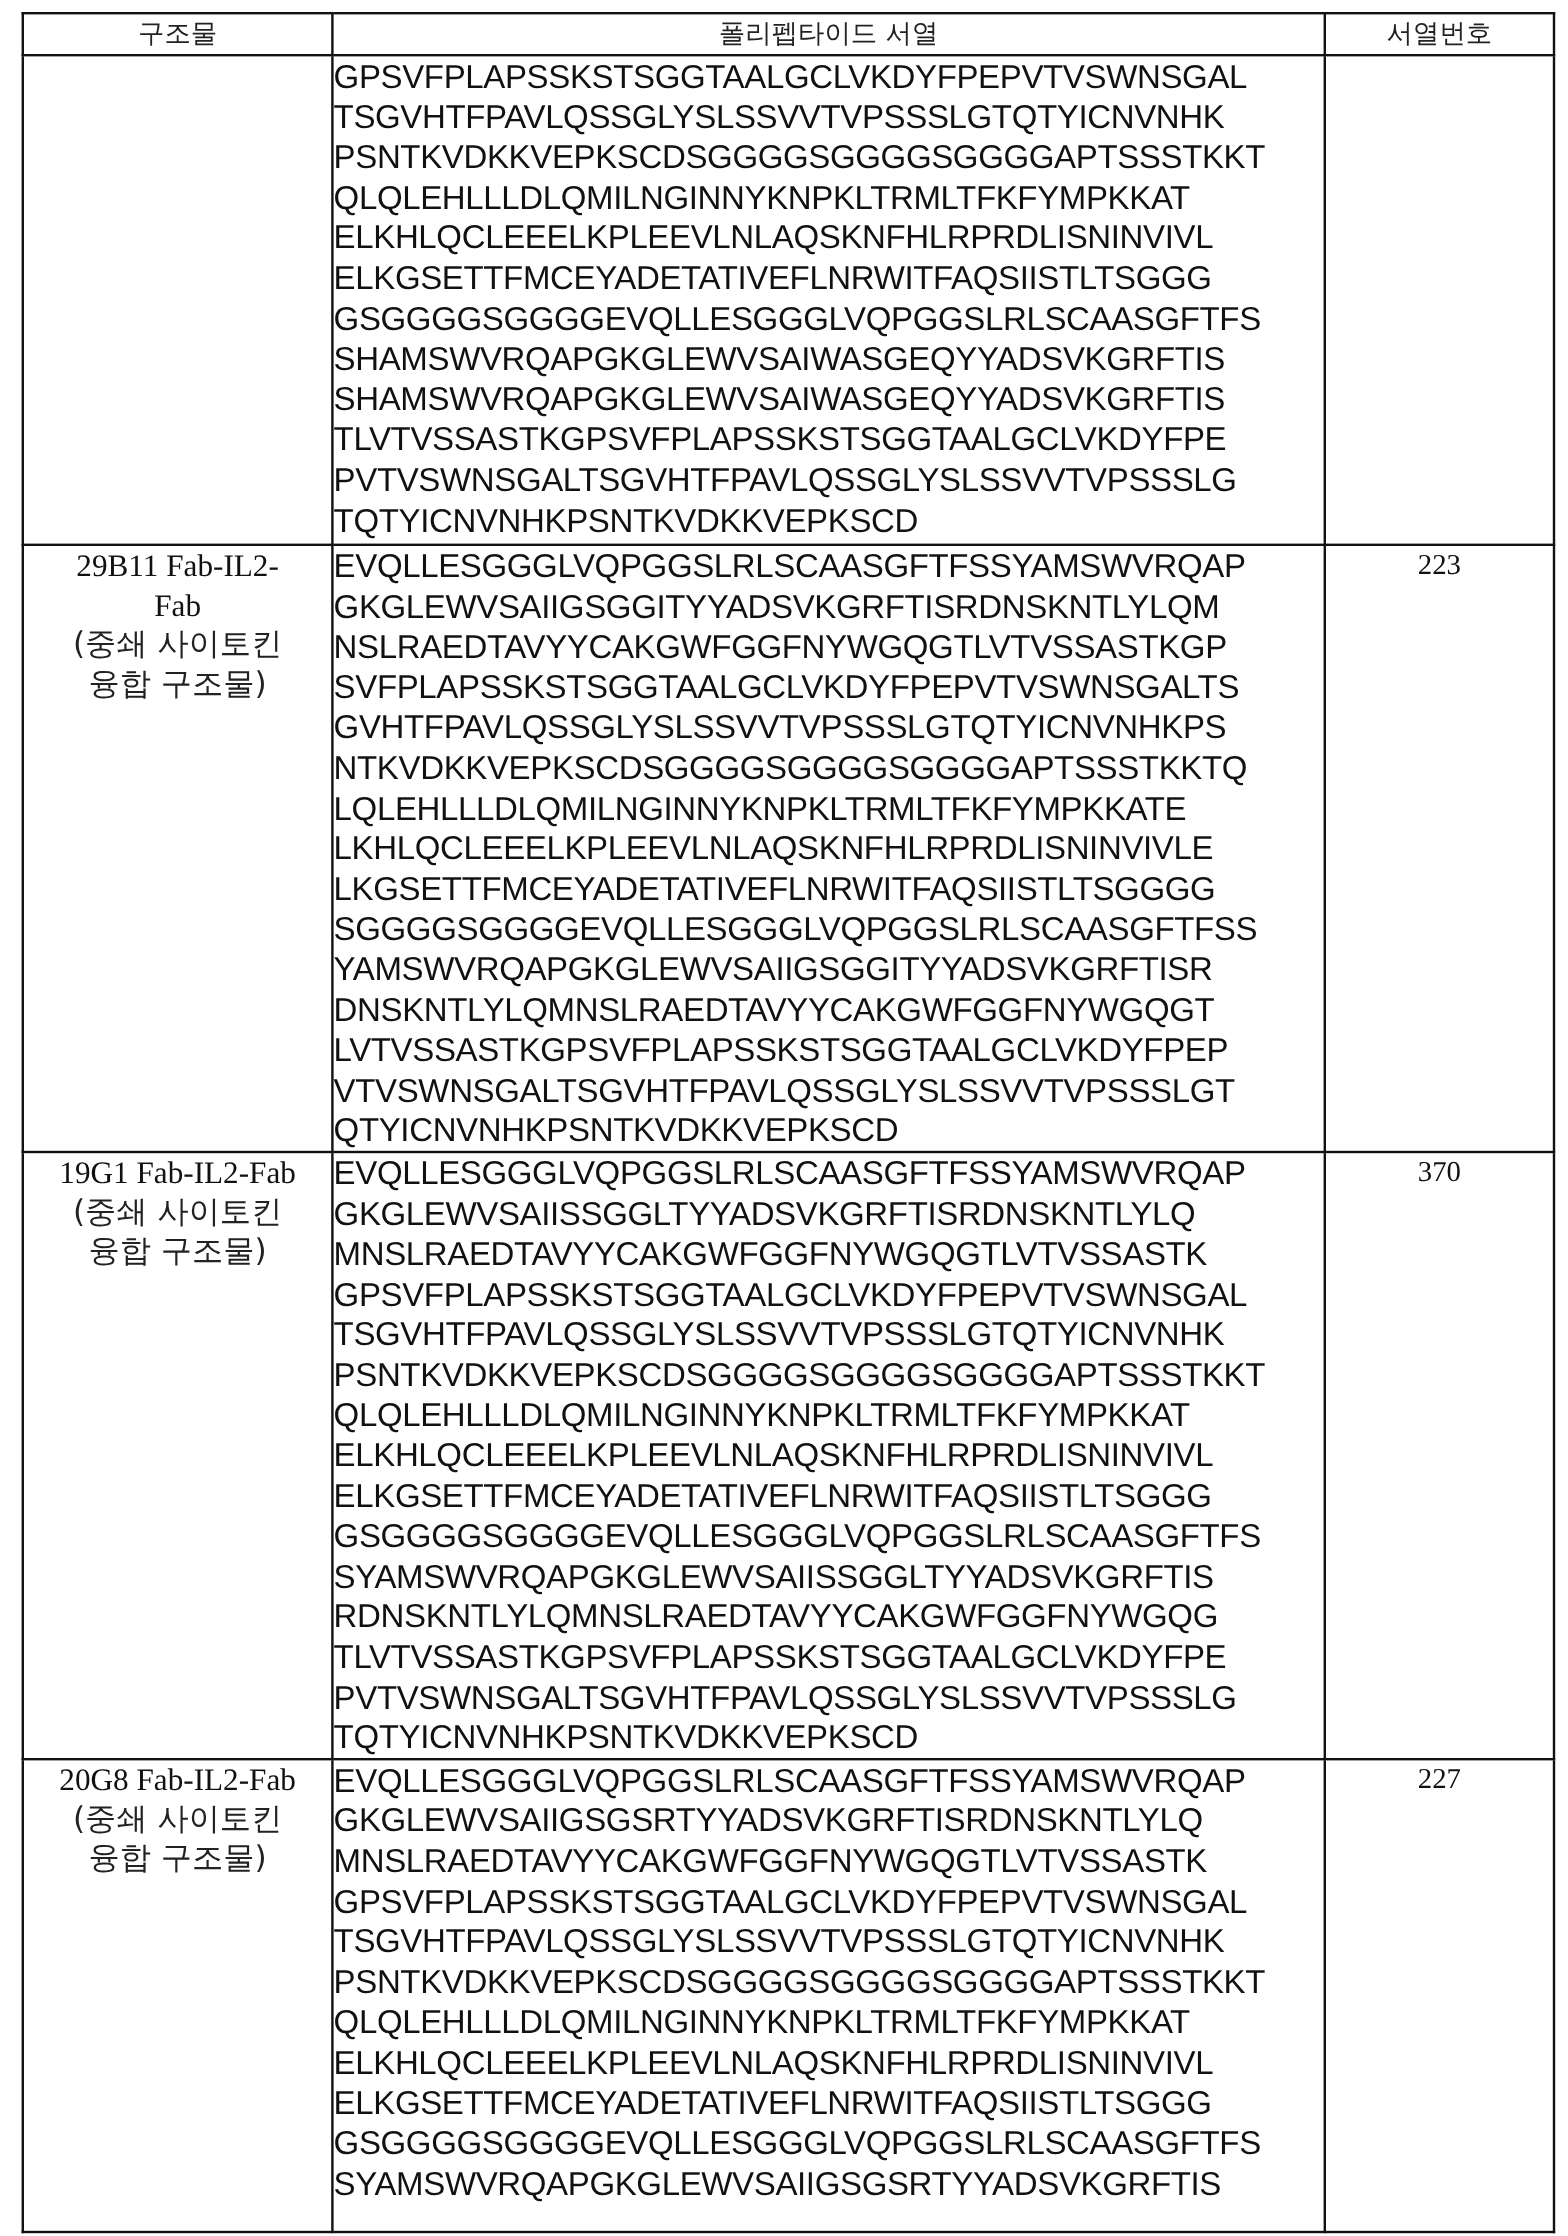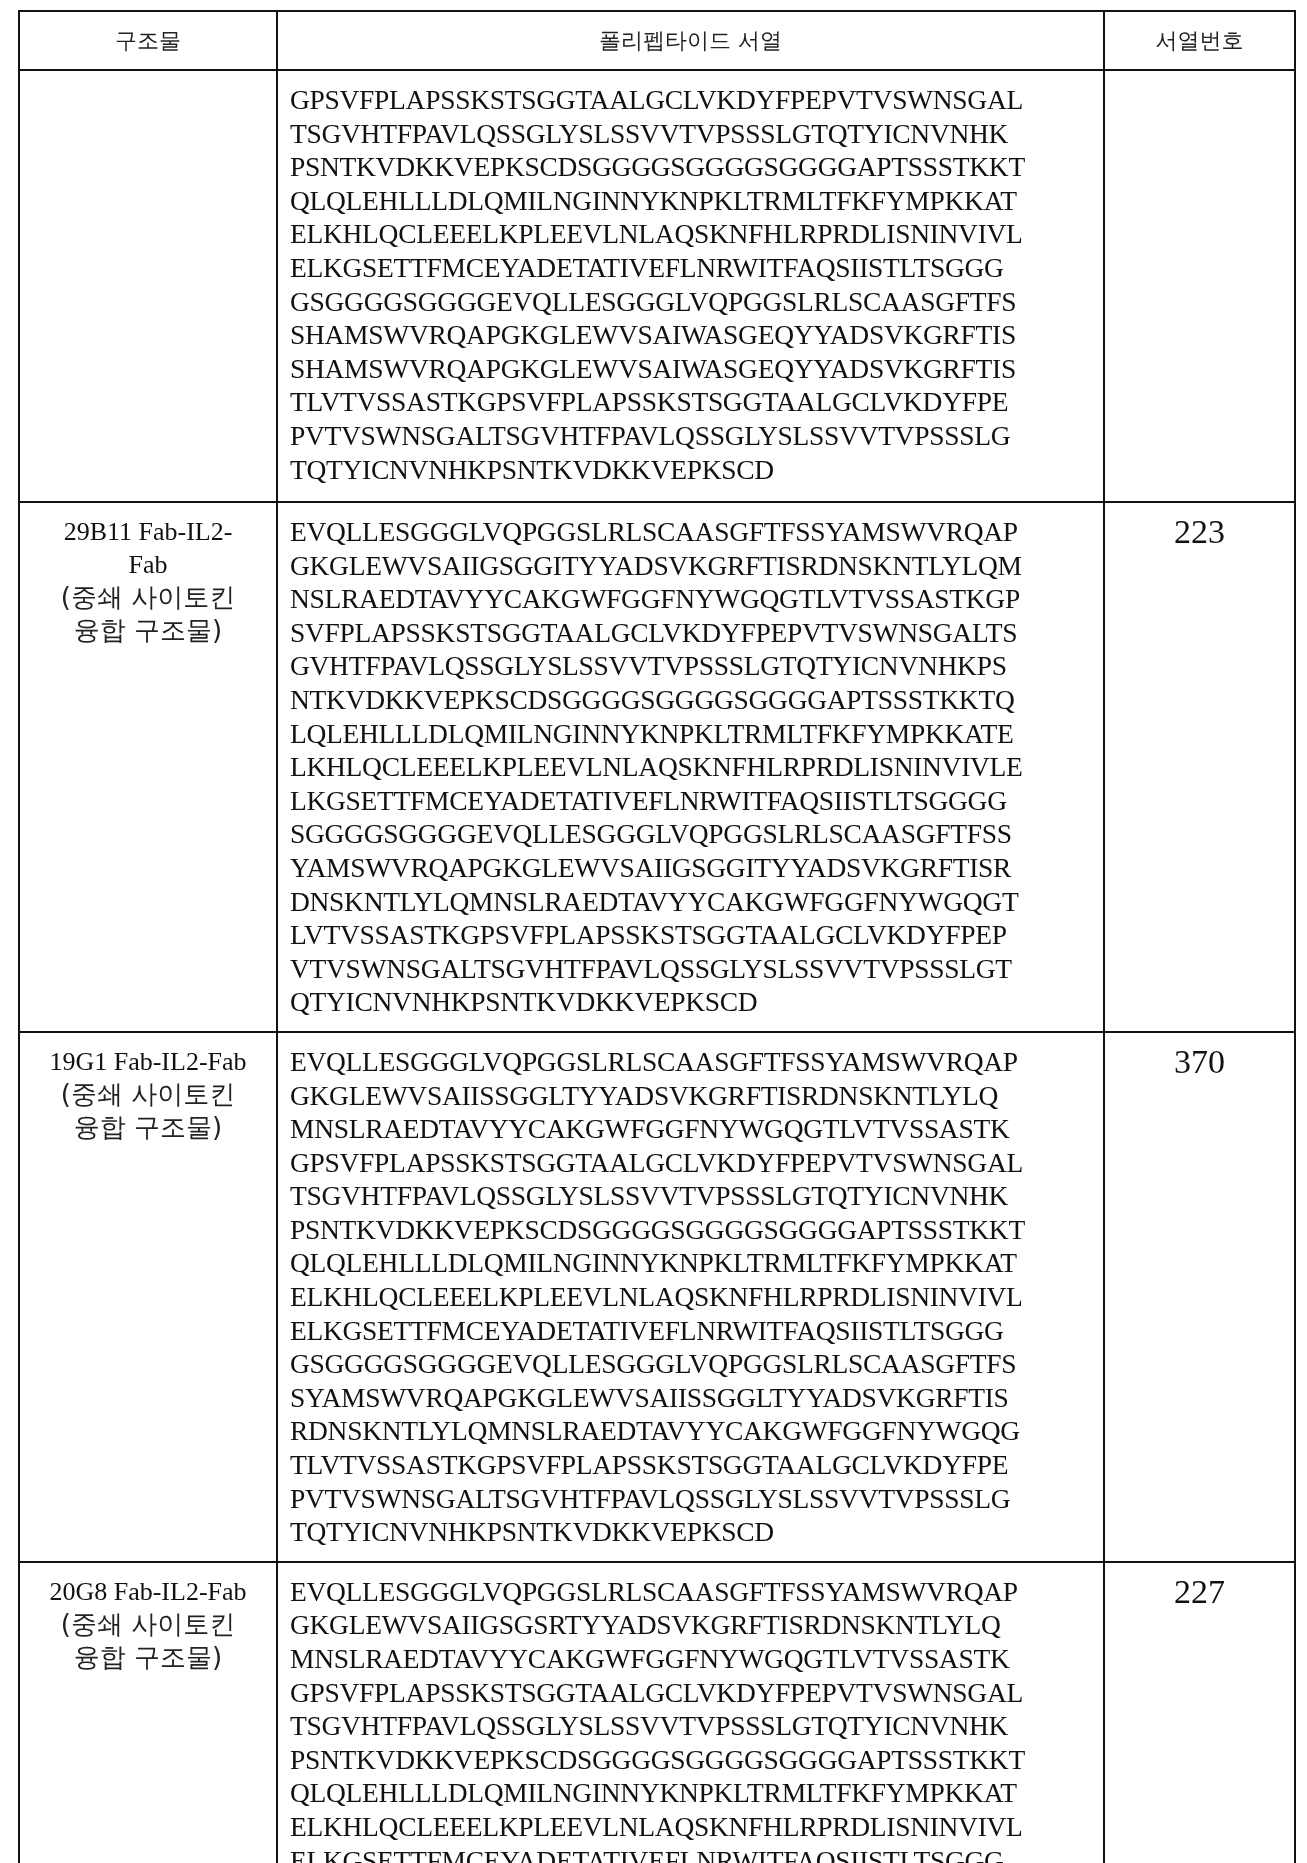--- a/index.html
+++ b/index.html
@@ -9,21 +9,21 @@
       left: 18px;
       top: 10px;
       width: 1276px;
       border-collapse: collapse;
       table-layout: fixed;
       color: #111111;
     }
     table.seq-table th, table.seq-table td {
       border: 2px solid #111111;
       vertical-align: top;
-      padding: 12px;
+      padding: 0;
     }
     col.c1 { width: 258px; }
     col.c2 { width: 827px; }
     col.c3 { width: 191px; }
     th {
       font-family: "DejaVu Sans", sans-serif;
       font-weight: normal;
       font-size: 22px;
       height: 33px;
       line-height: 33px;
@@ -39,31 +39,31 @@
     }
     .name-main { display: block; }
     .name-sub {
       display: block;
       font-family: "DejaVu Sans", sans-serif;
       font-size: 26px;
       line-height: 33px;
       color: #222;
     }
     td.seq-cell {
-      font-family: Liberation Serif, serif;
+      font-family: Liberation Sans, sans-serif;
       font-size: 27.5px;
       line-height: 33.6px;
       padding: 1px 0 2px 9px;
       letter-spacing: -0.3px;
     }
     .seq-line { display: block; white-space: nowrap; height: 33.6px; }
     td.id-cell {
       text-align: center;
       font-family: "Liberation Serif", serif;
-      font-size: 34px;
+      font-size: 24px;
       line-height: 33px;
       padding-top: 2px;
     }
     tr.row-cont td { height: 406px; }
     tr.row-1 td { height: 498px; }
     tr.row-2 td { height: 493px; margin-left: 16px; }
     tr.row-3 td { height: 392px; margin-left: 28px; }
   </style>
 </head>
 <body>

